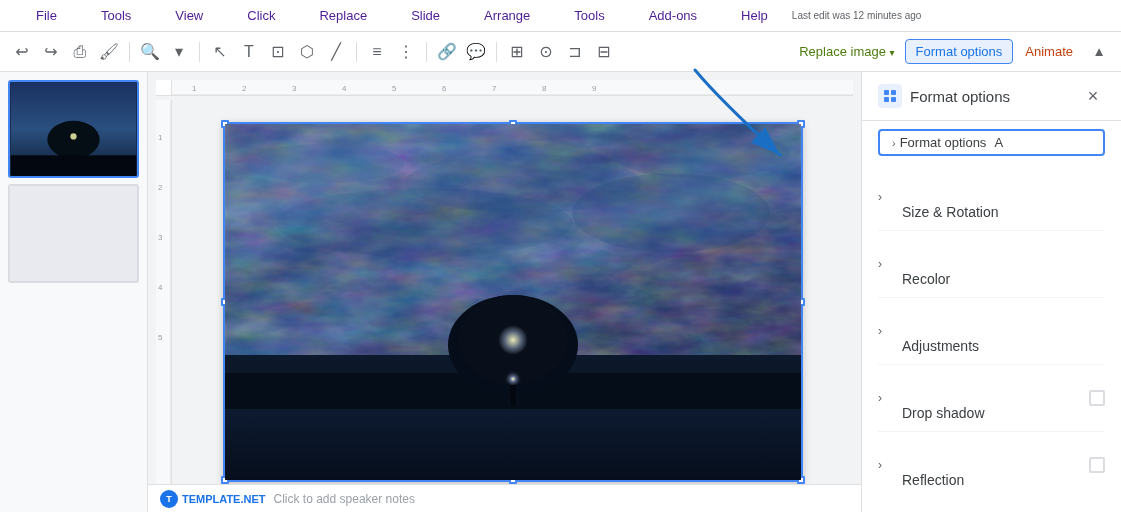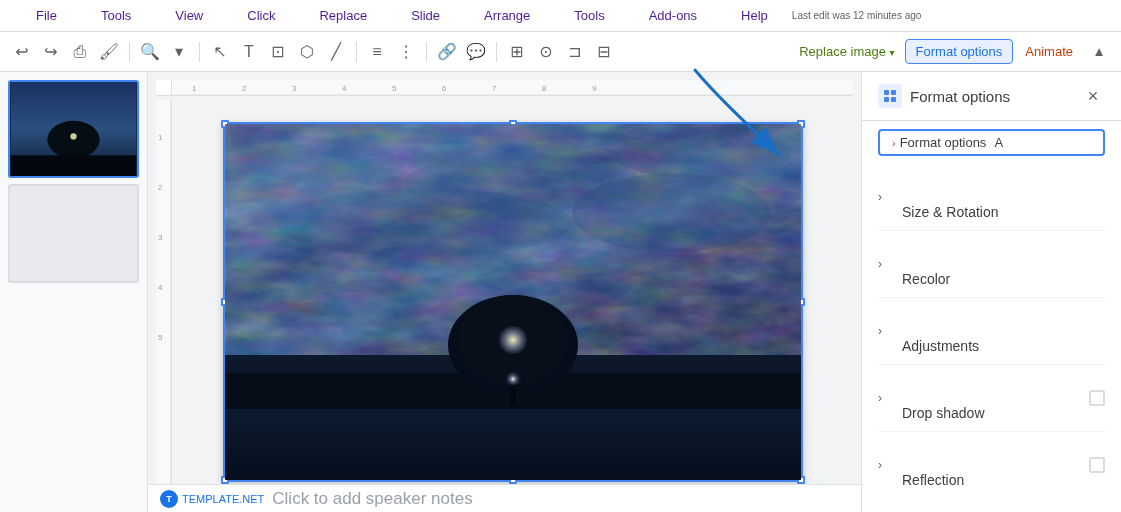--- a/index.html
+++ b/index.html
@@ -123,21 +123,21 @@
       padding: 0 12px; gap: 8px;
     }
     .template-logo {
       display: flex; align-items: center; gap: 4px; font-size: 11px; font-weight: bold; color: #1a73e8;
     }
     .logo-circle {
       width: 18px; height: 18px; background: #1a73e8; border-radius: 50%;
       display: flex; align-items: center; justify-content: center;
       color: #fff; font-size: 9px; font-weight: bold;
     }
-    .speaker-notes { font-size: 17px; color: #9aa0a6; }
+    .speaker-notes { font-size: 12px; color: #9aa0a6; }
 
     
     .format-panel {
       width: 260px; background: #fff; border-left: 1px solid #e0e0e0;
       display: flex; flex-direction: column;
     }
     .format-panel-header {
       display: flex; align-items: center; padding: 12px 16px; border-bottom: 1px solid #e0e0e0;
       gap: 8px;
     }
@@ -456,21 +456,21 @@
     </div>
   </div>
 
 </div>
 
 <div class="bottom-bar">
   <div class="template-logo">
     <div class="logo-circle">
       <span>T</span>
     </div>
-    <span style="color:#1a73e8;font-size:11px;font-weight:normal;">TEMPLATE.NET</span>
+    <span style="color:#1a73e8;font-size:11px;font-weight:bold;">TEMPLATE.NET</span>
   </div>
   <span class="speaker-notes">Click to add speaker notes</span>
 </div>
 
 <svg style="position:fixed;top:0;left:0;width:1121px;height:512px;pointer-events:none;z-index:100;" xmlns="http://www.w3.org/2000/svg">
 
   <defs>
     <marker id="arrowhead" markerWidth="10" markerHeight="7" refX="10" refY="3.5" orient="auto">
       <polygon points="0 0, 10 3.5, 0 7" fill="#1a6fc4"></polygon>
     </marker>

